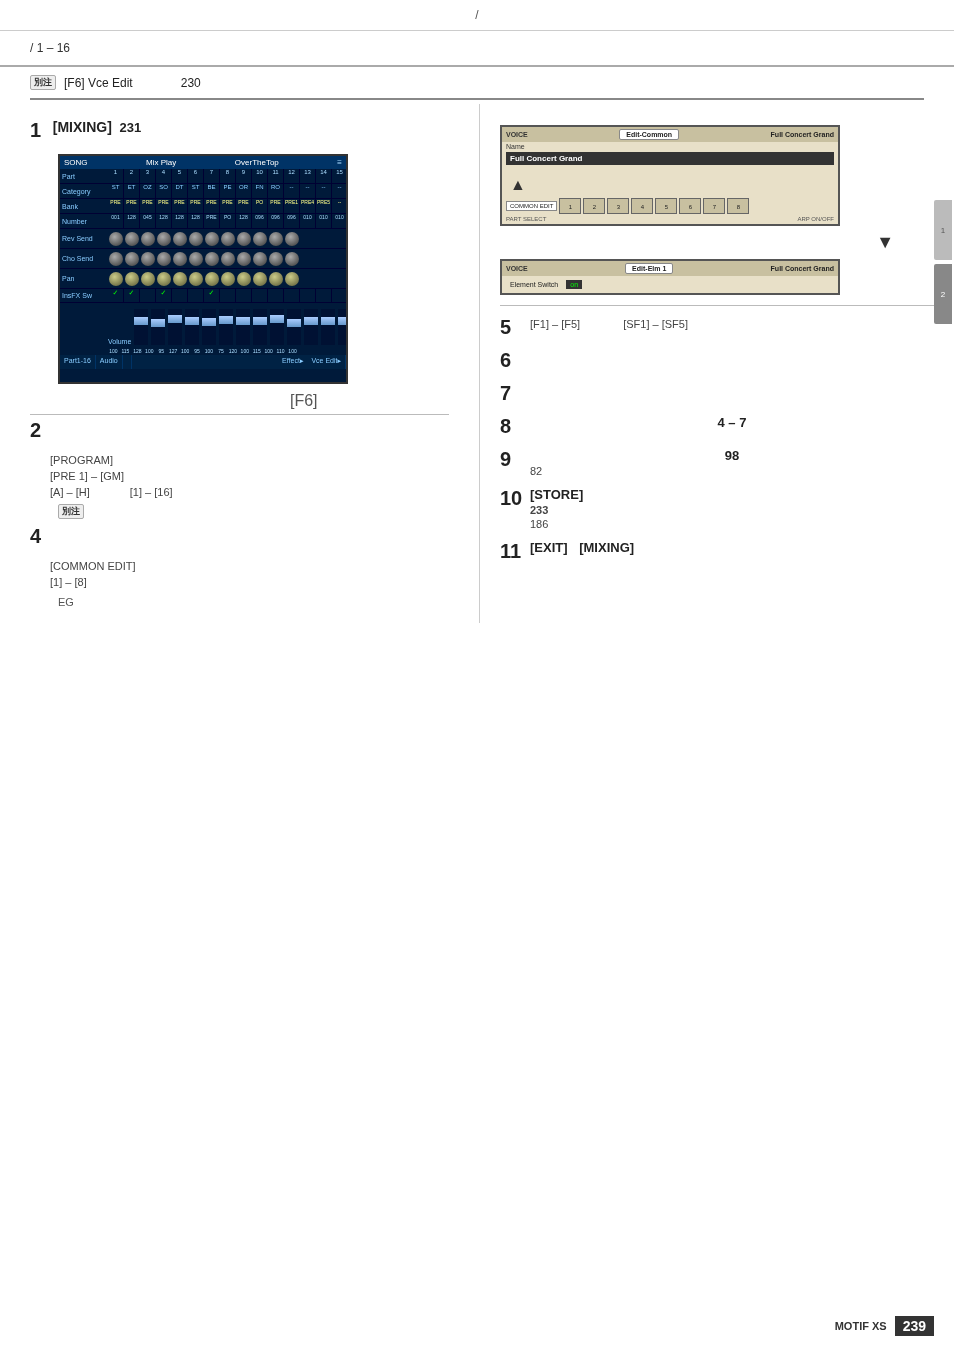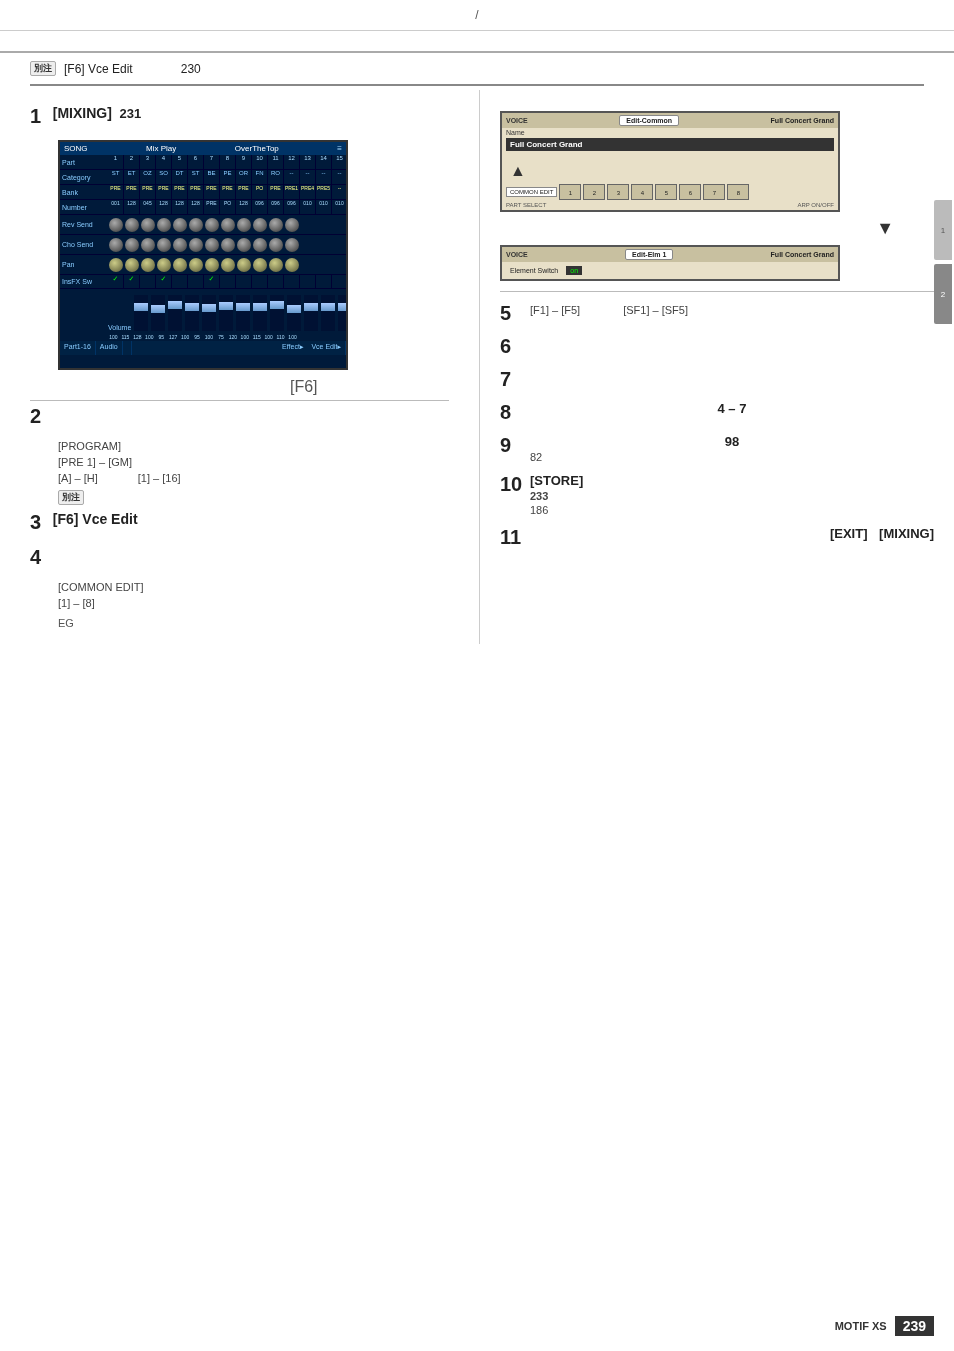--- a/index.html
+++ b/index.html
@@ -87,21 +87,21 @@
 
     .step-sub {
       font-size: 12px;
       color: #333;
       margin-top: 2px;
     }
 
     .indent-note {
       font-size: 11px;
       color: #444;
-      margin-left: 28px;
+      margin-left: 20px;
       margin-bottom: 4px;
     }
 
     
     .mixer-screen {
       border: 2px solid #333;
       background: #001a3a;
       width: 290px;
       height: 230px;
       margin: 8px 0 8px 28px;
@@ -367,21 +367,21 @@
       font-size: 8px;
       color: #555;
     }
 
     .sidebar-tab-active {
       background: #888;
       color: #fff;
     }
 
     .bold-label { font-weight: bold; text-align: center; }
-    .bracket { font-weight: bold; text-align: right; }
+    .bracket { font-weight: bold; }
 
     .note-tag {
       display: inline-block;
       background: #eee;
       border: 1px solid #aaa;
       border-radius: 2px;
       font-size: 9px;
       padding: 0px 3px;
       color: #333;
       font-weight: bold;
@@ -408,20 +408,24 @@
 </head>
 <body>
 
 <div class="page-container">
 
   <div class="top-bar">
     <span>/</span>
   </div>
 
   <div class="header-section">
+    <div class="header-left">
+      <span>/ </span>
+      <span>1 – 16</span>
+    </div>
   </div>
 
   <div style="padding: 8px 30px 4px 30px; display:flex; align-items:center; gap:8px;">
     <span class="note-tag">別注</span>
     <span style="font-size:12px;">[F6] Vce Edit</span>
     <span style="font-size:12px; margin-left:40px;">230</span>
   </div>
 
   <hr class="divider-h" style="margin: 4px 30px;">
 
@@ -703,26 +707,20 @@
         <span>[PRE 1] – [GM]</span>
       </div>
       <div class="indent-note" style="display:flex; gap:40px;">
         <span>[A] – [H]</span>
         <span>[1] – [16]</span>
       </div>
       <div style="margin-left:28px; margin-bottom:6px;">
         <span class="note-tag">別注</span>
       </div>
 
-      <div class="step-item">
-        <span class="step-num">3</span>
-        <span class="step-content">
-          <span class="step-title bracket">[F6] Vce Edit</span>
-        </span>
-      </div>
 
       <div class="step-item">
         <span class="step-num">4</span>
         <span class="step-content">
           <span class="step-sub"></span>
         </span>
       </div>
       <div class="indent-note">
         <span>[COMMON EDIT]</span>
       </div>

